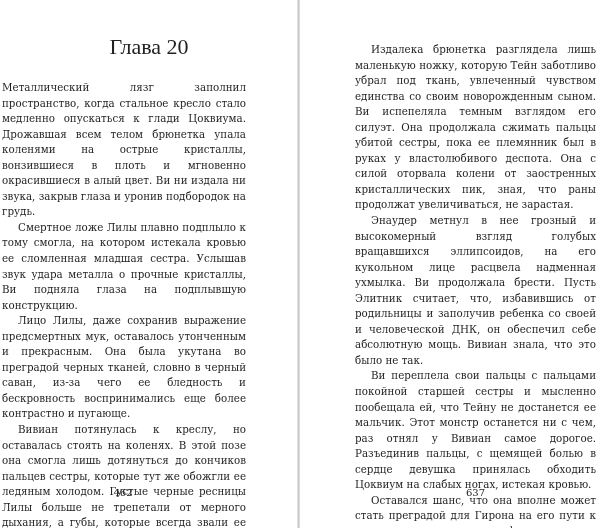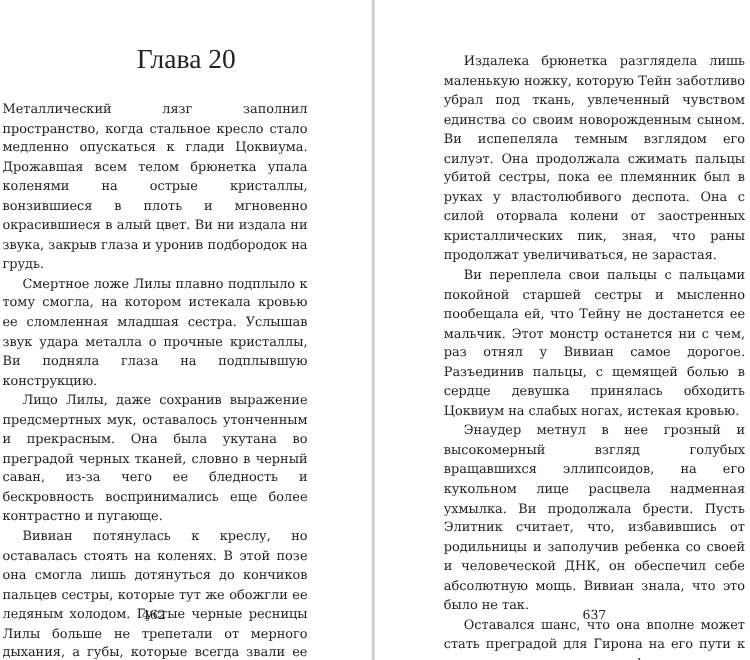--- a/index.html
+++ b/index.html
@@ -37,21 +37,21 @@
 
     </div>
     <div class="folio">462</div>
   </div>
 
   <div class="gutter"></div>
 
   <div class="page page-right">
     <div class="text">
       <p>Издалека брюнетка разглядела лишь маленькую ножку, которую Тейн заботливо убрал под ткань, увлеченный чувством единства со своим новорожденным сыном. Ви испепеляла темным взглядом его силуэт. Она продолжала сжимать пальцы убитой сестры, пока ее племянник был в руках у властолюбивого деспота. Она с силой оторвала колени от заостренных кристаллических пик, зная, что раны продолжат увеличиваться, не зарастая.</p>
+      <p>Энаудер метнул в нее грозный и высокомерный взгляд голубых вращавшихся эллипсоидов, на его кукольном лице расцвела надменная ухмылка. Ви продолжала брести. Пусть Элитник считает, что, избавившись от родильницы и заполучив ребенка со своей и человеческой ДНК, он обеспечил себе абсолютную мощь. Вивиан знала, что это было не так.</p>
       <p>Ви переплела свои пальцы с пальцами покойной старшей сестры и мысленно пообещала ей, что Тейну не достанется ее мальчик. Этот монстр останется ни с чем, раз отнял у Вивиан самое дорогое. Разъединив пальцы, с щемящей болью в сердце девушка принялась обходить Цоквиум на слабых ногах, истекая кровью.</p>
-      <p>Энаудер метнул в нее грозный и высокомерный взгляд голубых вращавшихся эллипсоидов, на его кукольном лице расцвела надменная ухмылка. Ви продолжала брести. Пусть Элитник считает, что, избавившись от родильницы и заполучив ребенка со своей и человеческой ДНК, он обеспечил себе абсолютную мощь. Вивиан знала, что это было не так.</p>
       <p>Оставался шанс, что она вполне может стать преградой для Гирона на его пути к всевластию даже при сформированном Гене превосходства. Ведь Вивиан — родственник Лилы. Это сохраняет родство с сыном Энаудера, которое он не сможет сбросить со счетов, покуда она жива.</p>
 
     </div>
     <div class="folio">637</div>
   </div>
 
 </div>
 
 </body></html>

